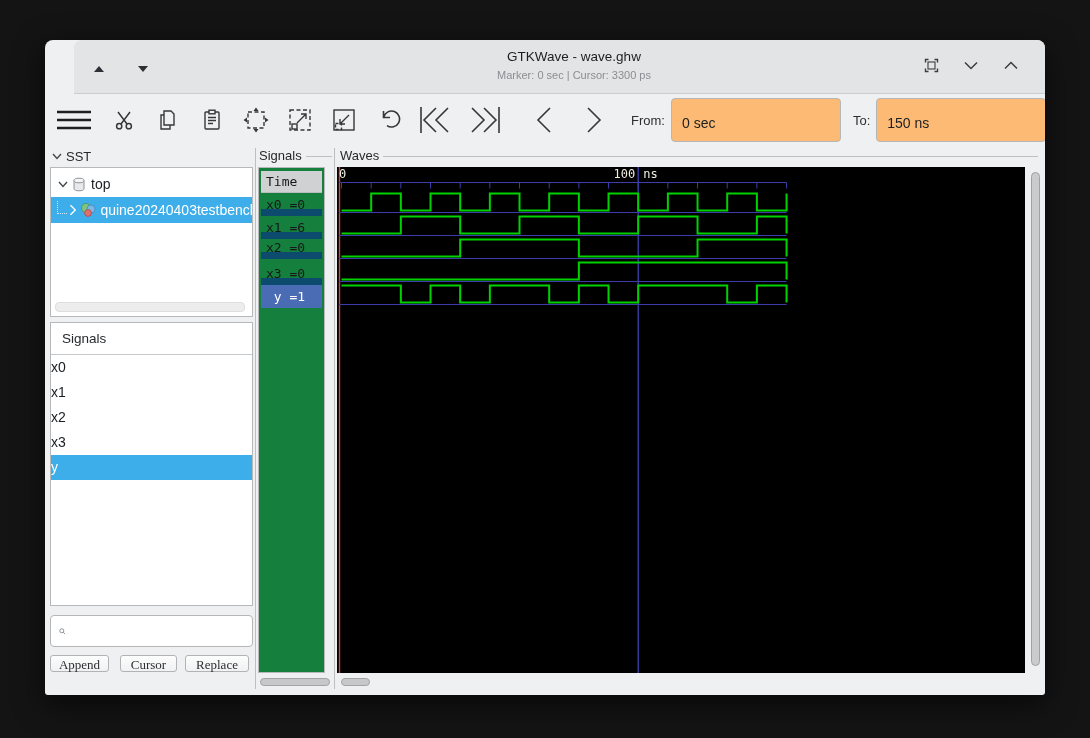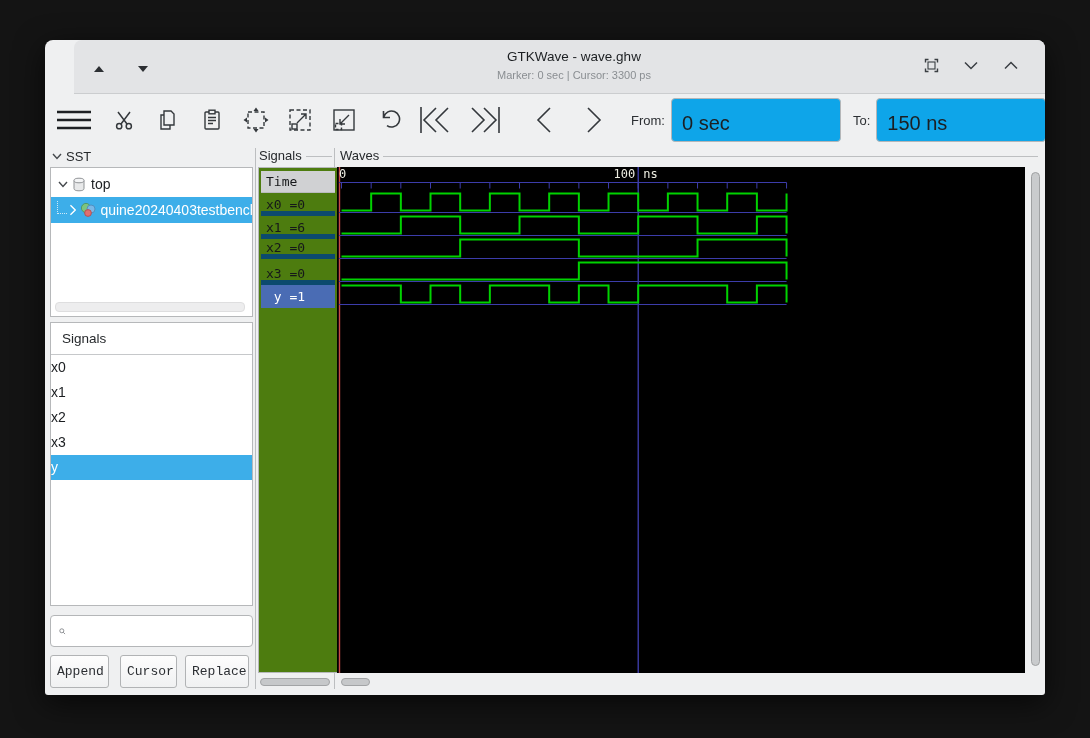--- a/index.html
+++ b/index.html
@@ -12,50 +12,50 @@
             border-bottom:1px solid #cbcdcf;border-radius:8px 8px 0 0;margin-left:29px;}
   .win-title{position:absolute;left:0;right:0;top:9px;text-align:center;font-size:13.5px;color:#1c1f22;}
   .win-status{position:absolute;left:0;right:0;top:29px;text-align:center;font-size:11px;color:#8a8e92;}
   .tb-left{position:absolute;left:14px;top:18px;display:flex;gap:22px;}
   .tb-right{position:absolute;right:12px;top:14px;display:flex;gap:18px;align-items:center;}
   .tb-btn{width:22px;height:22px;display:flex;align-items:center;justify-content:center;color:#3a3e42;cursor:default;}
   
   .toolbar{position:absolute;left:0;top:55px;width:1000px;height:50px;display:flex;align-items:center;padding-left:10px;box-sizing:border-box;}
   .icon-btn{width:30px;height:36px;display:flex;align-items:center;justify-content:center;color:#34383c;margin-right:14px;flex:0 0 auto;}
   .tool-label{font-size:13px;color:#2c2f33;margin:0 6px 0 4px;flex:0 0 auto;}
-  .tool-input{width:158px;height:36px;border:1px solid #b4b6b8;border-radius:4px;background:#0ea5e9;
-              font-size:20px;color:#1c1f22;padding:6px 0 0 10px;font-family:"Liberation Sans",sans-serif;flex:0 0 auto;}
+  .tool-input{width:158px;height:36px;border:1px solid #b4b6b8;border-radius:4px;background:#fdba74;
+              font-size:14px;color:#1c1f22;padding:6px 0 0 10px;font-family:"Liberation Sans",sans-serif;flex:0 0 auto;}
   
   .frame-label{font-size:13px;color:#26292c;}
   .frame-line{flex:1;height:1px;background:#bdbfc1;margin-left:4px;margin-top:1px;}
   .flex-label{position:absolute;display:flex;align-items:center;}
   
   .sst-head{position:absolute;left:7px;top:109px;display:flex;align-items:center;gap:4px;font-size:13px;color:#26292c;}
   .whitebox{position:absolute;background:#fff;border:1px solid #b6b8ba;box-sizing:border-box;}
   .tree-box{left:5px;top:127px;width:203px;height:150px;}
   .tree-row{position:relative;height:26px;display:flex;align-items:center;font-size:14px;color:#1c1f22;}
   .tree-row.sel{background:#3daee9;color:#fff;}
   .dotline{width:9px;height:12px;border-left:1px dotted #cfe9f8;border-bottom:1px dotted #cfe9f8;margin:-6px 2px 0 6px;}
   .cyl{display:inline-block;margin:0 5px 0 4px;}
   .list-box{left:5px;top:282px;width:203px;height:284px;}
   .list-head{height:31px;line-height:31px;padding-left:11px;font-size:13.5px;color:#26292c;border-bottom:1px solid #c6c8ca;}
   .list-row{height:25px;line-height:25px;padding-left:0;font-size:14px;color:#1a1d20;}
   .list-row.sel{background:#3daee9;color:#fff;}
   .search-box{position:absolute;left:5px;top:575px;width:203px;height:32px;background:#fff;border:1px solid #b4b6b8;
               border-radius:4px;box-sizing:border-box;display:flex;align-items:center;padding-left:8px;color:#555;}
   .search-input{border:none;outline:none;flex:1;height:26px;font-size:13px;background:transparent;margin-left:6px;}
-  .btn{position:absolute;top:615px;height:33px;border:1px solid #b1b3b5;border-radius:3px;
+  .btn{position:absolute;top:615px;height:17px;border:1px solid #b1b3b5;border-radius:3px;
        background:linear-gradient(#fdfdfd,#f0f1f2);font-size:13px;color:#2c2f33;
-       font-family:Liberation Mono, monospace;}
-  
-  .sig-box{left:213px;top:127px;width:80px;height:506px;background:#4d7c0f;}
+       font-family:Liberation Serif, serif;}
+  
+  .sig-box{left:213px;top:127px;width:67px;height:506px;background:#15803d;}
   .sig-head{position:absolute;left:2px;top:3px;right:2px;height:22px;background:#d0d1d3;border-bottom:1px solid #b9bbbd;
             font-family:"DejaVu Sans Mono",monospace;font-size:13px;color:#16181a;line-height:22px;padding-left:5px;box-sizing:border-box;}
   .sig-row{position:absolute;left:2px;right:2px;height:23px;font-family:"DejaVu Sans Mono",monospace;font-size:13px;
-           color:#16181a;line-height:23px;padding-left:5px;box-sizing:border-box;white-space:pre;border-bottom:5px solid #0c4a6e;}
+           color:#16181a;line-height:23px;padding-left:5px;box-sizing:border-box;white-space:pre;border-bottom:7px solid #0c4a6e;}
   .sig-row.sel{background:#4a6cb4;color:#fff;border-bottom-color:#4a6cb4;}
   
   .wave-box{position:absolute;left:292px;top:127px;width:688px;height:506px;background:#000;}
   
   .hscroll{position:absolute;top:636px;height:12px;}
   .hthumb{position:absolute;top:2px;height:8px;background:#c6c8ca;border:1px solid #a2a4a6;border-radius:5px;box-sizing:border-box;}
   .vscroll{position:absolute;left:984px;top:130px;width:13px;height:500px;}
   .vthumb{position:absolute;left:2px;top:2px;width:9px;height:494px;background:#c9cbcd;border:1px solid #9fa1a3;border-radius:5px;box-sizing:border-box;}
   .sep-v{position:absolute;top:108px;bottom:6px;width:1px;background:#bcbec0;}
   .tree-scroll{position:absolute;left:4px;bottom:4px;width:188px;height:8px;background:#ededee;border:1px solid #dededf;border-radius:4px;}

